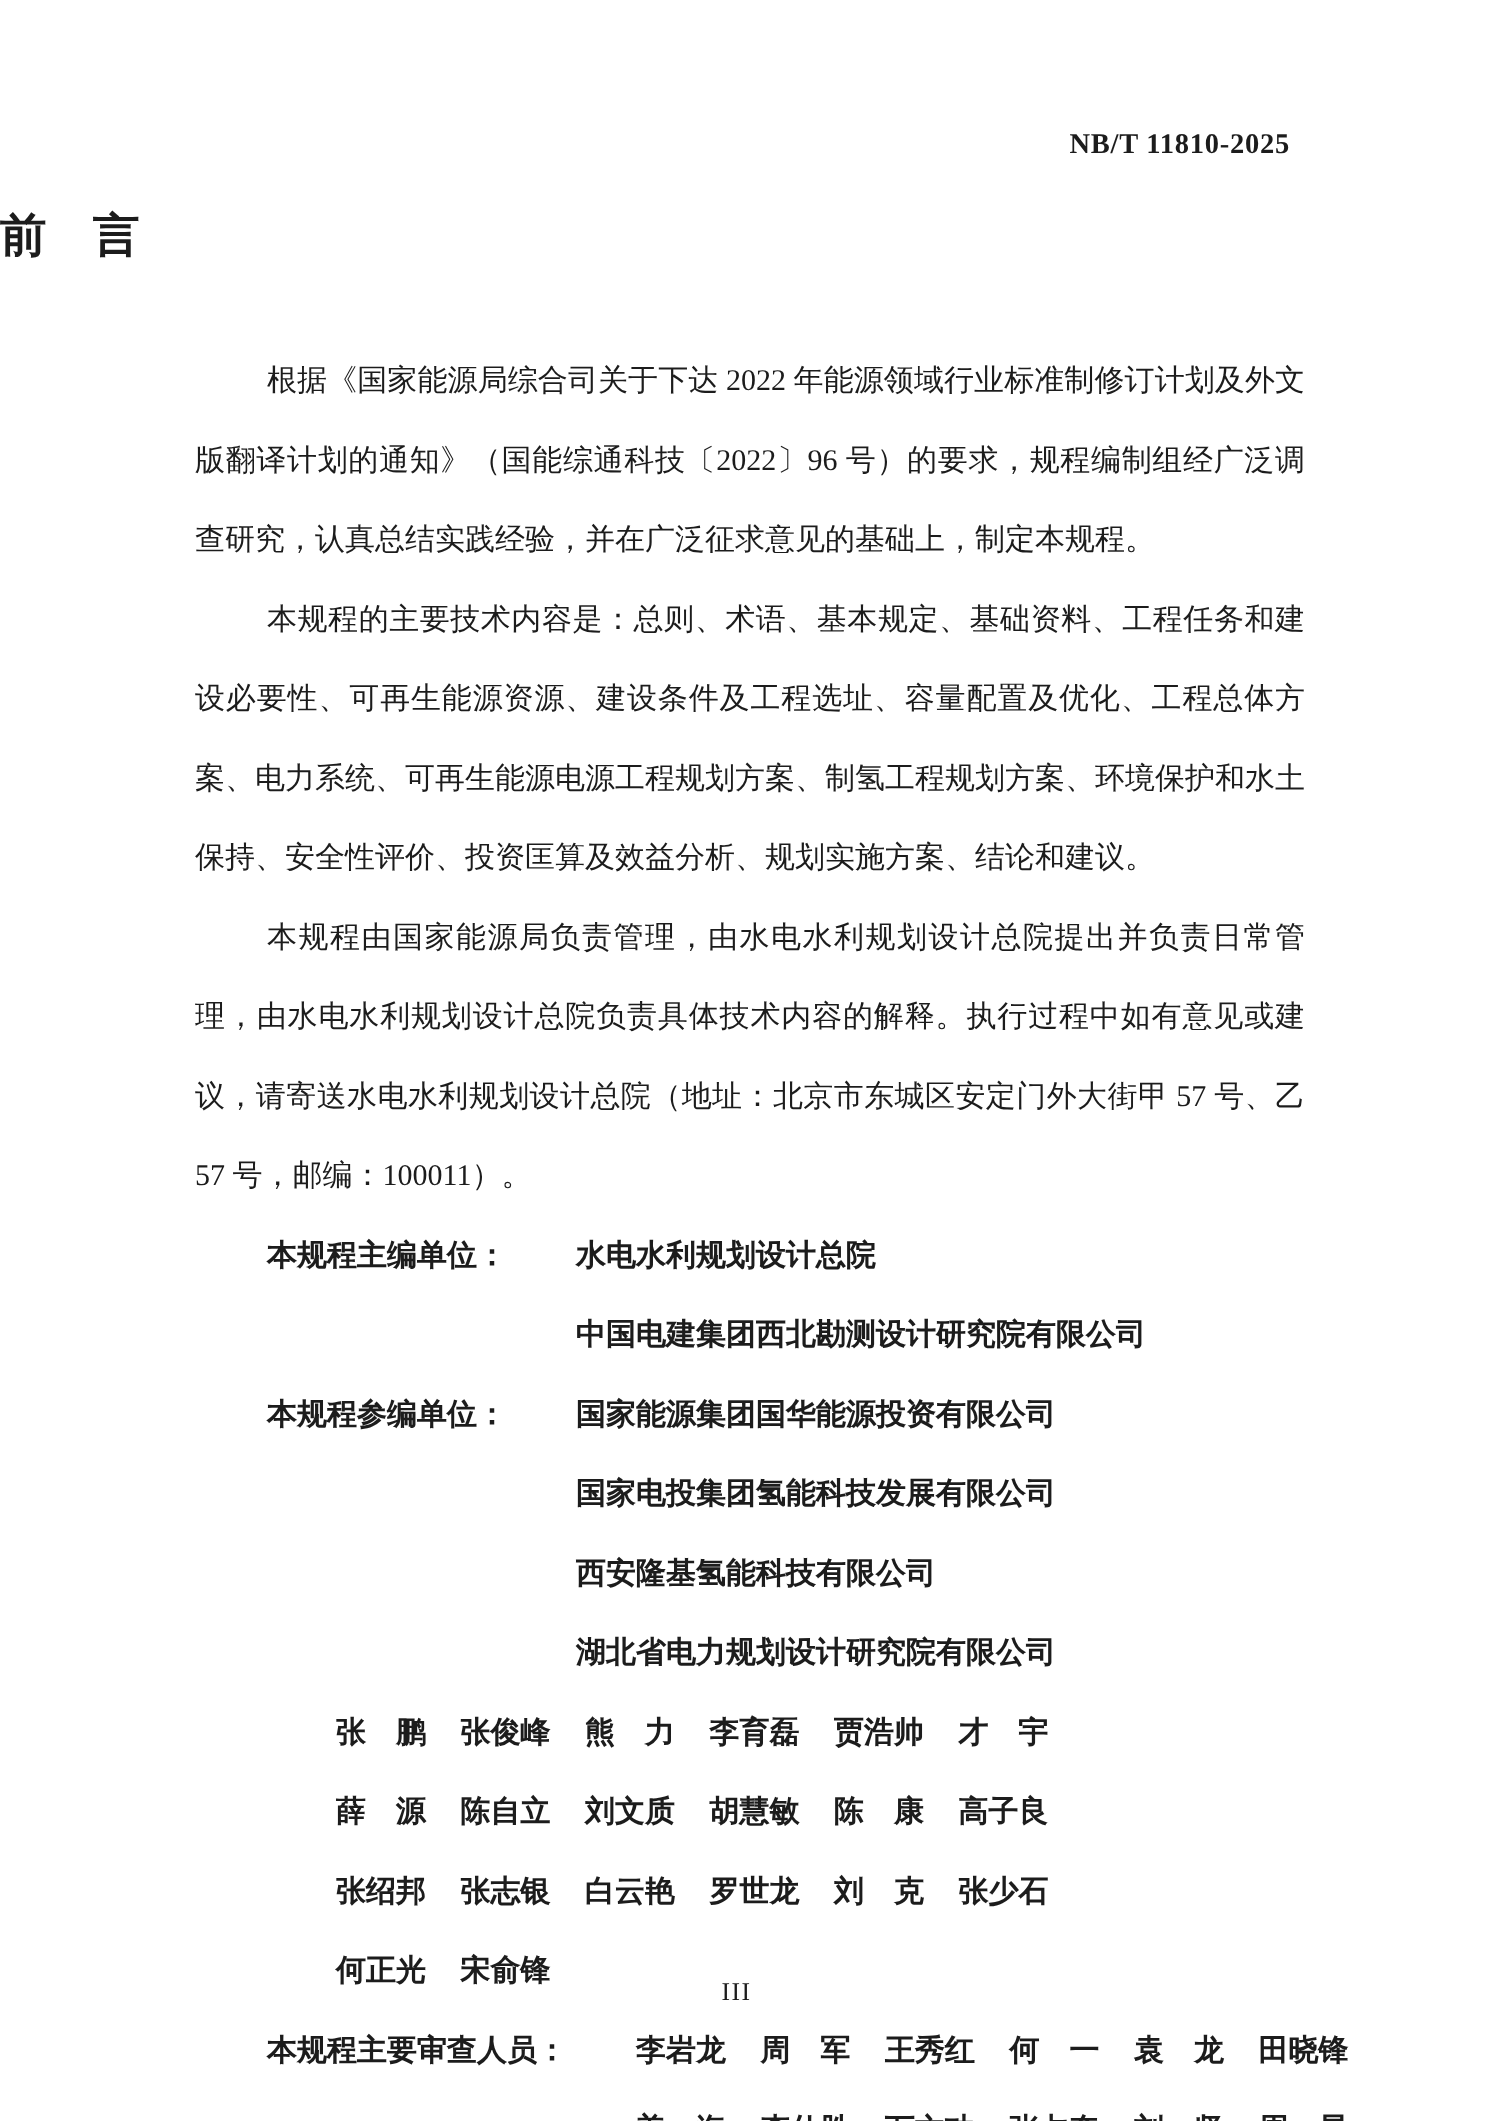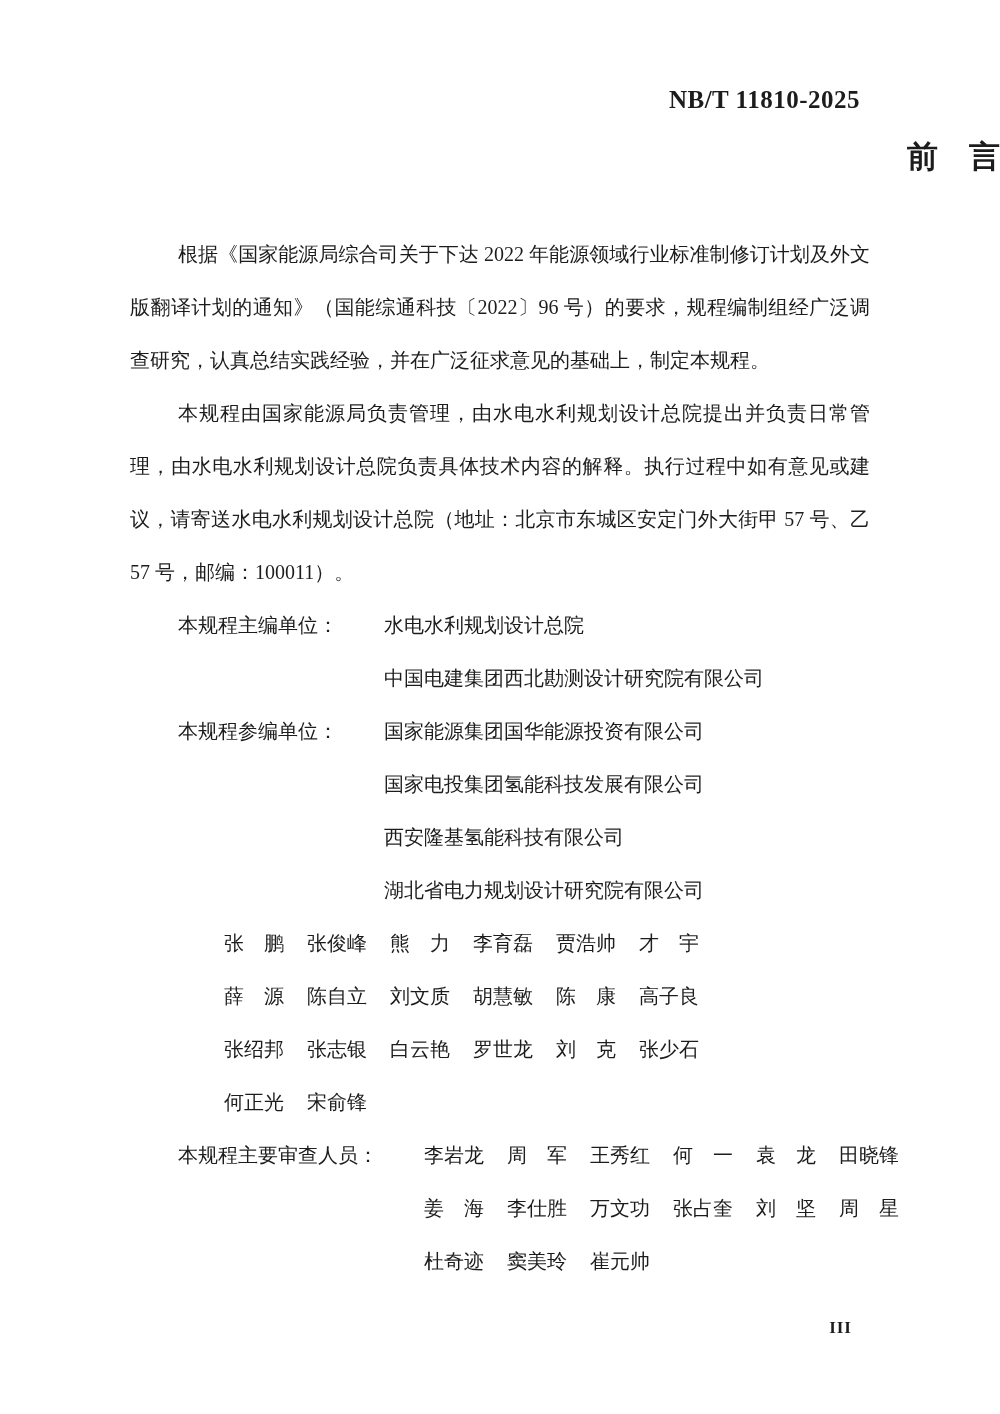--- a/index.html
+++ b/index.html
@@ -13,48 +13,49 @@
     color: #1c1c1c;
     font-family: "Liberation Serif", "DejaVu Serif", serif;
     overflow: hidden;
   }
   .doc-number {
     position: absolute;
     top: 86px;
     left: 130px;
     right: 140px;
     text-align: right;
-    font-size: 25px;
+    font-size: 19px;
     font-weight: bold;
     letter-spacing: 0.5px;
   }
   .page-title {
     position: absolute;
     top: 136px;
     left: 0;
     right: 0;
-    text-align: right;
+    text-align: left;
     font-size: 31px;
     font-weight: bold;
   }
   .content {
     position: absolute;
     top: 228px;
     left: 130px;
     width: 740px;
     font-size: 20px;
     line-height: 53px;
   }
   .para {
     text-indent: 2.4em;
     text-align: justify;
   }
   .entry {
     display: flex;
     padding-left: 2.4em;
+    font-weight: bold;
   }
   .entry-label {
     flex: none;
     white-space: nowrap;
   }
   .entry-content {
     flex: 1 1 auto;
     margin-left: 46px;
   }
   .entry-line { white-space: nowrap; }
@@ -66,36 +67,37 @@
     text-align-last: justify;
     margin-right: 1.15em;
     white-space: normal;
   }
   .name:last-child { margin-right: 0; }
   .page-number {
     position: absolute;
     top: 1318px;
     left: 130px;
     right: 148px;
-    text-align: right;
+    text-align: center;
     font-size: 17px;
-    font-weight: bold;
+    font-weight: normal;
     letter-spacing: 1px;
   }
 </style>
 </head>
 <body>
 
 <div class="page">
   <div class="doc-number">NB/T 11810-2025</div>
 
   <h1 class="page-title">前　言</h1>
 
   <div class="content">
     <p class="para">根据《国家能源局综合司关于下达 2022 年能源领域行业标准制修订计划及外文版翻译计划的通知》（国能综通科技〔2022〕96 号）的要求，规程编制组经广泛调查研究，认真总结实践经验，并在广泛征求意见的基础上，制定本规程。</p>
+    <p class="para">本规程的主要技术内容是：总则、术语、基本规定、基础资料、工程任务和建设必要性、可再生能源资源、建设条件及工程选址、容量配置及优化、工程总体方案、电力系统、可再生能源电源工程规划方案、制氢工程规划方案、环境保护和水土保持、安全性评价、投资匡算及效益分析、规划实施方案、结论和建议。</p>
     <p class="para">本规程由国家能源局负责管理，由水电水利规划设计总院提出并负责日常管理，由水电水利规划设计总院负责具体技术内容的解释。执行过程中如有意见或建议，请寄送水电水利规划设计总院（地址：北京市东城区安定门外大街甲 57 号、乙 57 号，邮编：100011）。</p>
     <div id="sections">
         <div class="entry">
           <div class="entry-label">本规程主编单位：</div>
           <div class="entry-content">
             <div class="entry-line">水电水利规划设计总院</div>
             <div class="entry-line">中国电建集团西北勘测设计研究院有限公司</div>
           </div>
         </div>
         <div class="entry">

